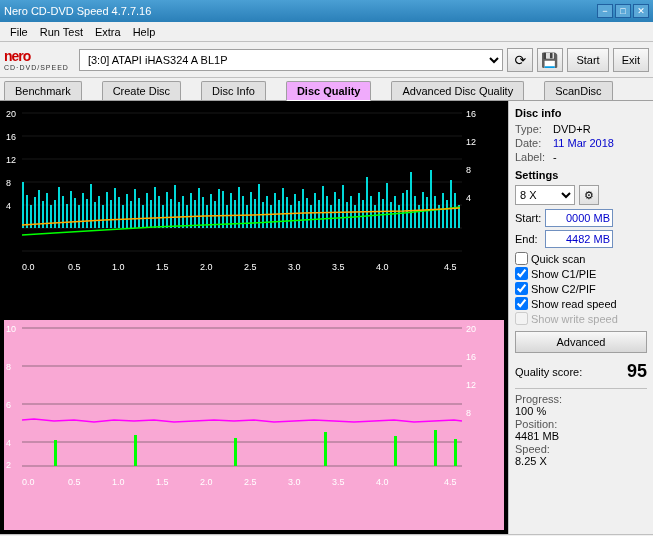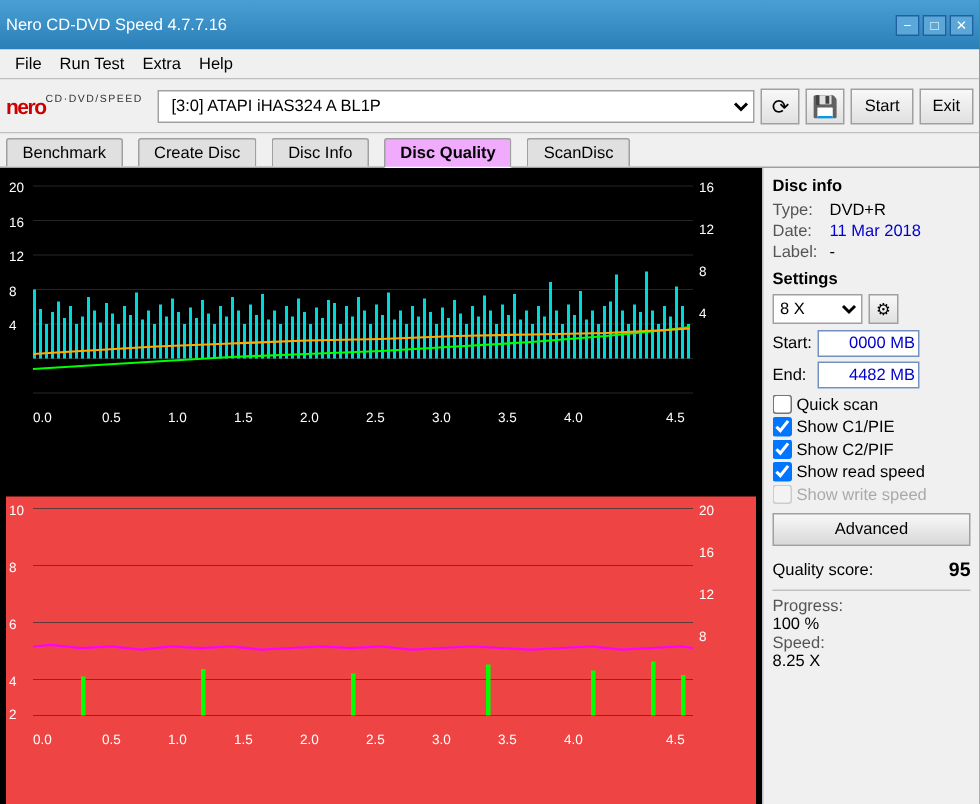--- a/index.html
+++ b/index.html
@@ -1,21 +1,21 @@
 <!DOCTYPE html>
 <html><head>
   <meta charset="utf-8">
   <style>
     * { margin: 0; padding: 0; box-sizing: border-box; }
     body { width: 653px; height: 536px; overflow: hidden; font-family: 'Segoe UI', Tahoma, Arial, sans-serif; font-size: 11px; background: #f0f0f0; }
 
     
     .title-bar {
       background: linear-gradient(to bottom, #4a9fd4, #2a7fb8);
-      height: 33px;
+      height: 22px;
       display: flex;
       align-items: center;
       justify-content: space-between;
       padding: 0 4px;
       color: white;
     }
     .title-bar-controls { display: flex; gap: 2px; }
     .title-bar-btn {
       width: 16px; height: 14px; background: #5ba8d8; border: 1px solid #2060a0;
       color: white; font-size: 9px; display: flex; align-items: center; justify-content: center;
@@ -37,21 +37,21 @@
     
     .toolbar {
       background: #f0f0f0;
       height: 36px;
       display: flex;
       align-items: center;
       padding: 2px 4px;
       border-bottom: 1px solid #c0c0c0;
       gap: 4px;
     }
-    .nero-logo { display: flex; margin-right: 6px; }
+    .nero-logo { display: flex; flex-direction: column; margin-right: 6px; }
     .nero-logo-top { font-size: 14px; font-weight: bold; color: #cc0000; letter-spacing: -1px; }
     .nero-logo-bottom { font-size: 7px; color: #333; letter-spacing: 1px; }
 
     .drive-select {
       flex: 1;
       height: 22px;
       background: white;
       border: 1px solid #a0a0a0;
       font-size: 11px;
       padding: 0 4px;
@@ -71,21 +71,21 @@
       display: flex; align-items: center; justify-content: center;
       font-size: 14px;
     }
 
     
     .tabs {
       display: flex;
       background: #f0f0f0;
       padding: 3px 4px 0;
       border-bottom: 1px solid #a0a0a0;
-      gap: 10px;
+      gap: 20px;
     }
     .tab {
       padding: 3px 10px;
       background: #e0e0e0;
       border: 1px solid #a0a0a0;
       border-bottom: none;
       cursor: pointer;
       font-size: 11px;
       border-radius: 2px 2px 0 0;
     }
@@ -197,21 +197,21 @@
       margin-bottom: 4px;
     }
 
     .quality-score-row {
       display: flex;
       align-items: center;
       justify-content: space-between;
       margin-top: 4px;
       font-size: 11px;
     }
-    .quality-score-value { font-weight: bold; font-size: 13px; }
+    .quality-score-value { font-weight: bold; font-size: 18px; }
 
     .progress-row {
       display: flex;
       justify-content: space-between;
       margin-bottom: 1px;
       font-size: 11px;
       flex-direction: column;
     }
     .progress-label { color: #555; }
 
@@ -262,20 +262,21 @@
   <div class="toolbar-icon-btn">💾</div>
   <div class="toolbar-btn">Start</div>
   <div class="toolbar-btn">Exit</div>
 </div>
 
 <div class="tabs">
   <div class="tab">Benchmark</div>
   <div class="tab">Create Disc</div>
   <div class="tab">Disc Info</div>
   <div class="tab active">Disc Quality</div>
+  <div class="tab">Advanced Disc Quality</div>
   <div class="tab">ScanDisc</div>
 </div>
 
 <div class="main-content">
 
   <div class="chart-area">
 
     <div class="top-chart" style="flex:1; position:relative; background:black;">
       <svg width="480" height="170" style="display:block;">
 
@@ -425,21 +426,21 @@
         <text x="240" y="165" fill="white" font-size="9">2.5</text>
         <text x="284" y="165" fill="white" font-size="9">3.0</text>
         <text x="328" y="165" fill="white" font-size="9">3.5</text>
         <text x="372" y="165" fill="white" font-size="9">4.0</text>
         <text x="440" y="165" fill="white" font-size="9">4.5</text>
       </svg>
     </div>
 
     <div class="divider"></div>
 
-    <div class="bottom-chart" style="flex:1; position:relative; background:#ef4444;text-decoration:underline;">
+    <div class="bottom-chart" style="flex:1; position:relative; background:#f9a8d4;text-decoration:underline;">
       <svg width="480" height="170" style="display:block;">
 
         <text x="2" y="12" fill="white" font-size="9">10</text>
         <text x="2" y="50" fill="white" font-size="9">8</text>
         <text x="2" y="88" fill="white" font-size="9">6</text>
         <text x="2" y="126" fill="white" font-size="9">4</text>
         <text x="2" y="148" fill="white" font-size="9">2</text>
 
         <text x="462" y="12" fill="white" font-size="9">20</text>
         <text x="462" y="40" fill="white" font-size="9">16</text>
@@ -547,20 +548,24 @@
       <span>Quality score:</span>
       <span class="quality-score-value">95</span>
     </div>
 
     <div style="margin-top:6px; border-top:1px solid #c0c0c0; padding-top:4px;">
       <div class="progress-row">
         <span class="progress-label">Progress:</span>
         <span>100 %</span>
       </div>
       <div class="progress-row">
+        <span class="progress-label">Position:</span>
+        <span>4481 MB</span>
+      </div>
+      <div class="progress-row">
         <span class="progress-label">Speed:</span>
         <span>8.25 X</span>
       </div>
     </div>
   </div>
 </div>
 
 <div class="stats-bar">
   
 

